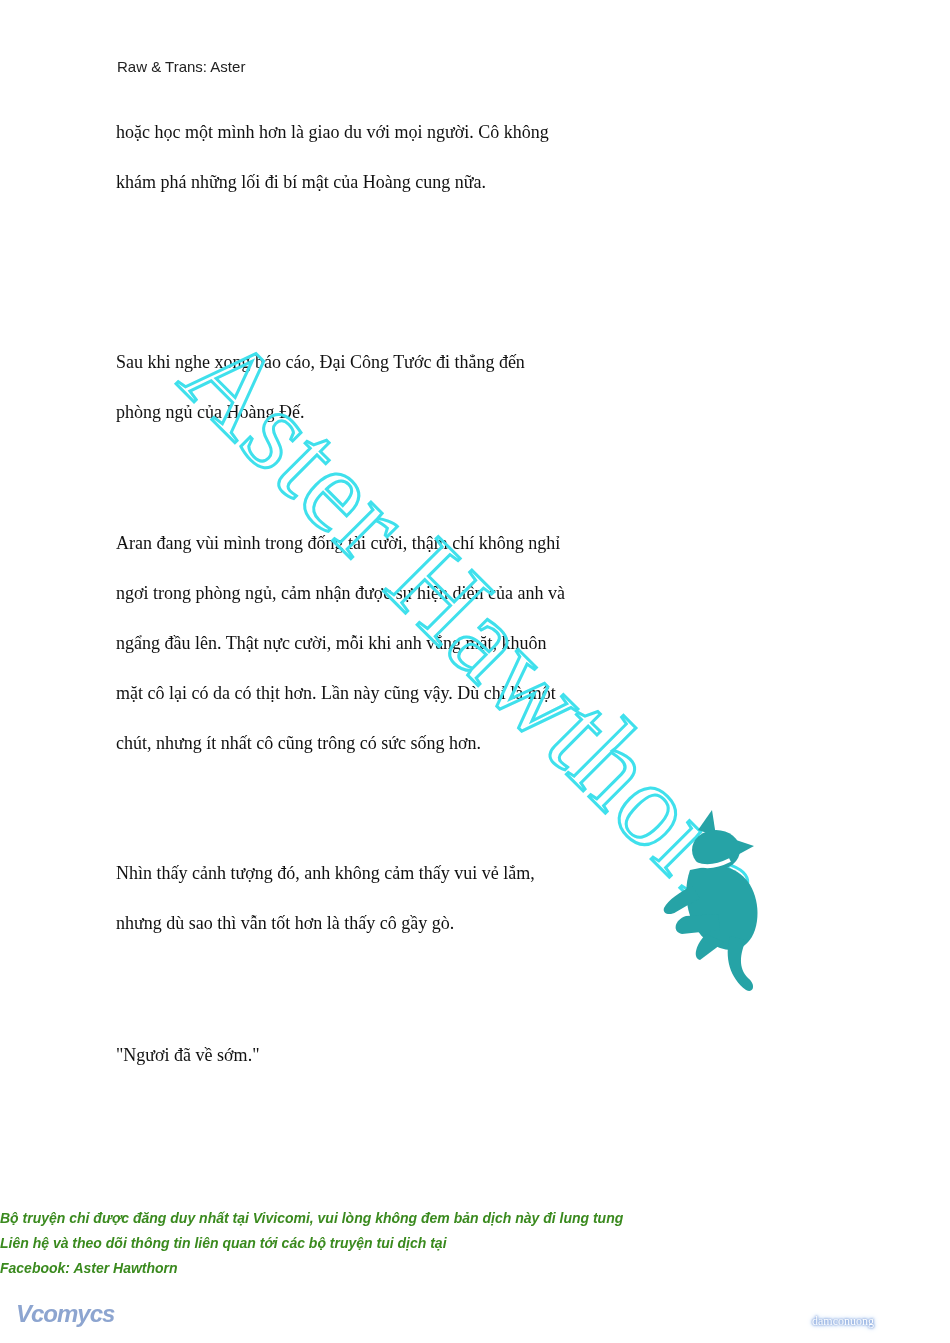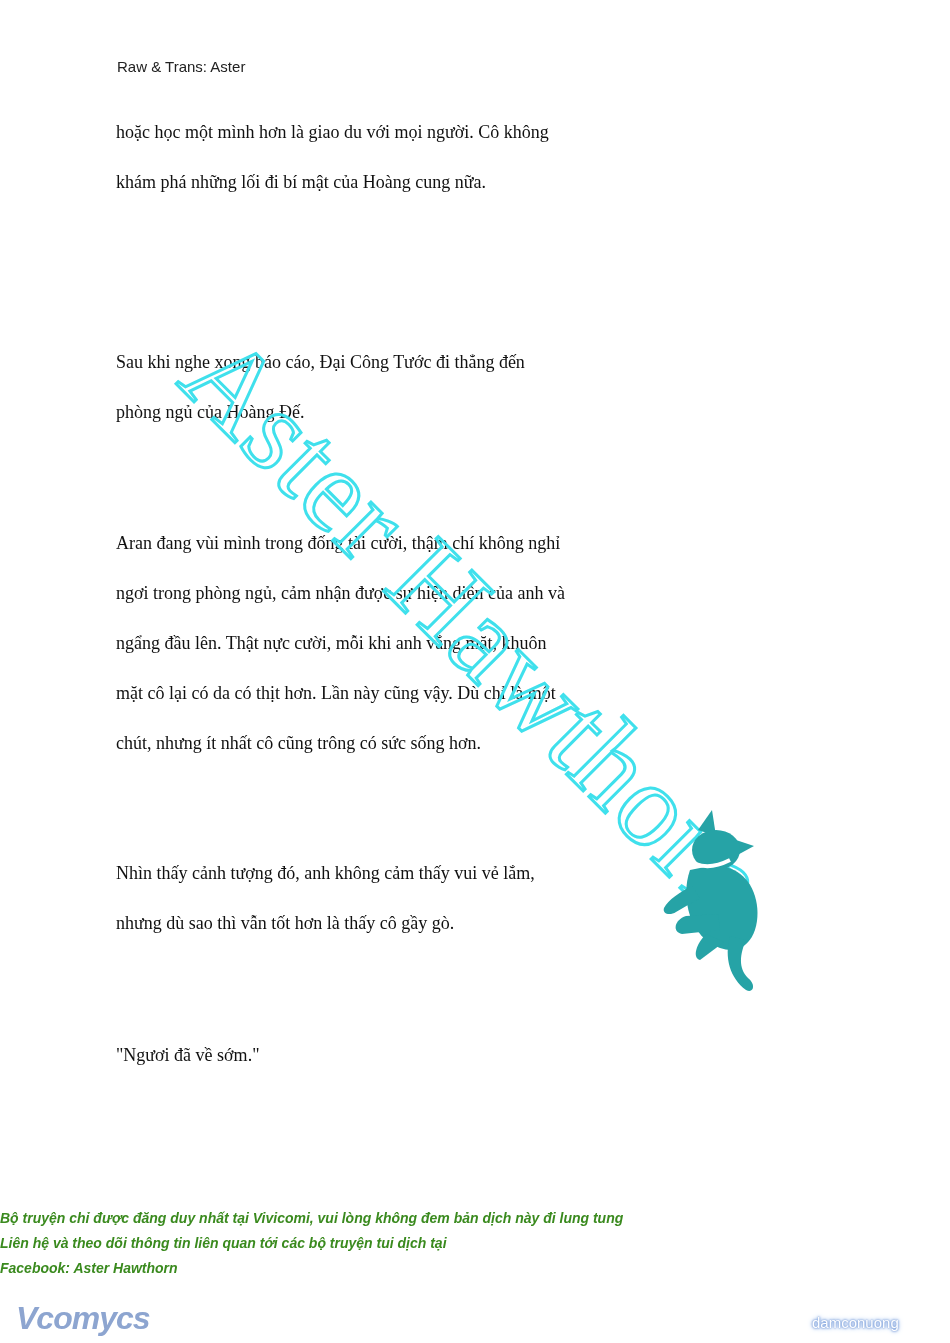--- a/index.html
+++ b/index.html
@@ -25,25 +25,25 @@
   }
   .cat { position: absolute; left: 660px; top: 808px; width: 110px; height: 190px; }
   .footer {
     position: absolute; left: 0; width: 950px; text-align: left;
     font-family: "Liberation Sans", sans-serif; font-style: italic; font-weight: bold;
     font-size: 14px; color: #3a8a1e; line-height: 25px;
   }
   .logo-left {
     position: absolute; left: 16px; top: 1300px;
     font-family: "Liberation Sans", sans-serif; font-style: italic; font-weight: bold;
-    font-size: 32px; color: #8da5d0; letter-spacing: -1px;
+    font-size: 24px; color: #8da5d0; letter-spacing: -1px;
   }
   .logo-right {
     position: absolute; left: 812px; top: 1314px;
-    font-family: Liberation Sans, sans-serif; font-size: 15px; color: #ffffff;
+    font-family: Liberation Serif, serif; font-size: 12px; color: #ffffff;
     text-shadow: 0 0 3px #7fa4e0, 0 0 5px #7fa4e0, 0 0 2px #5b82c8;
   }
 </style>
 </head>
 <body>
 
 <div class="header">Raw &amp; Trans: Aster</div>
 
 <div class="para" style="top:107px">
   <span class="line">hoặc học một mình hơn là giao du với mọi người. Cô không</span>

